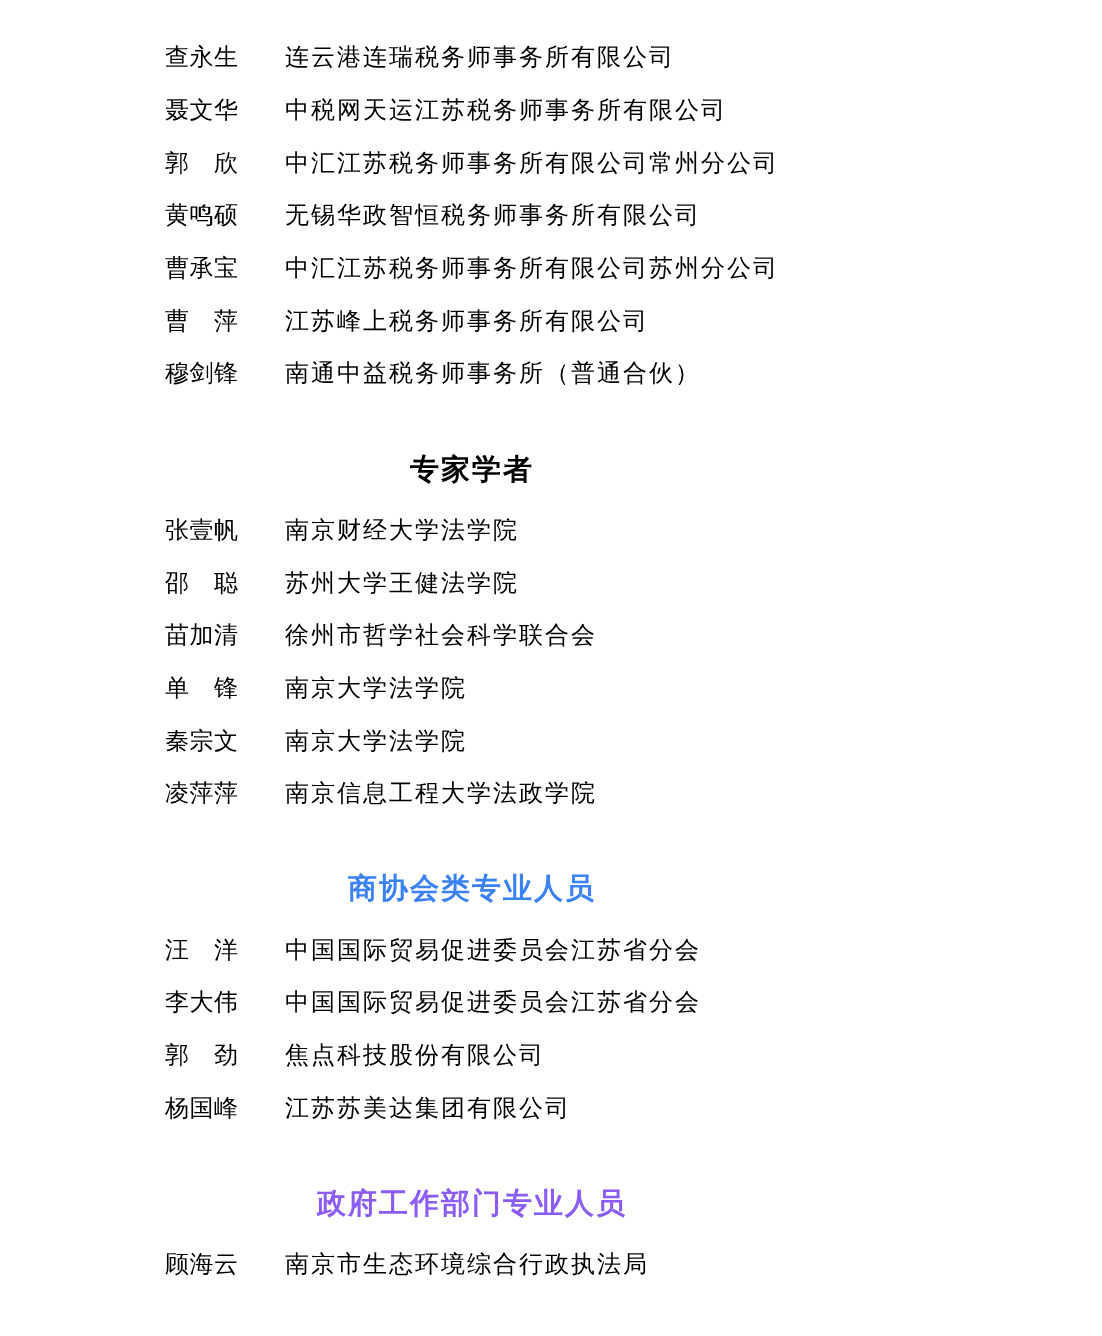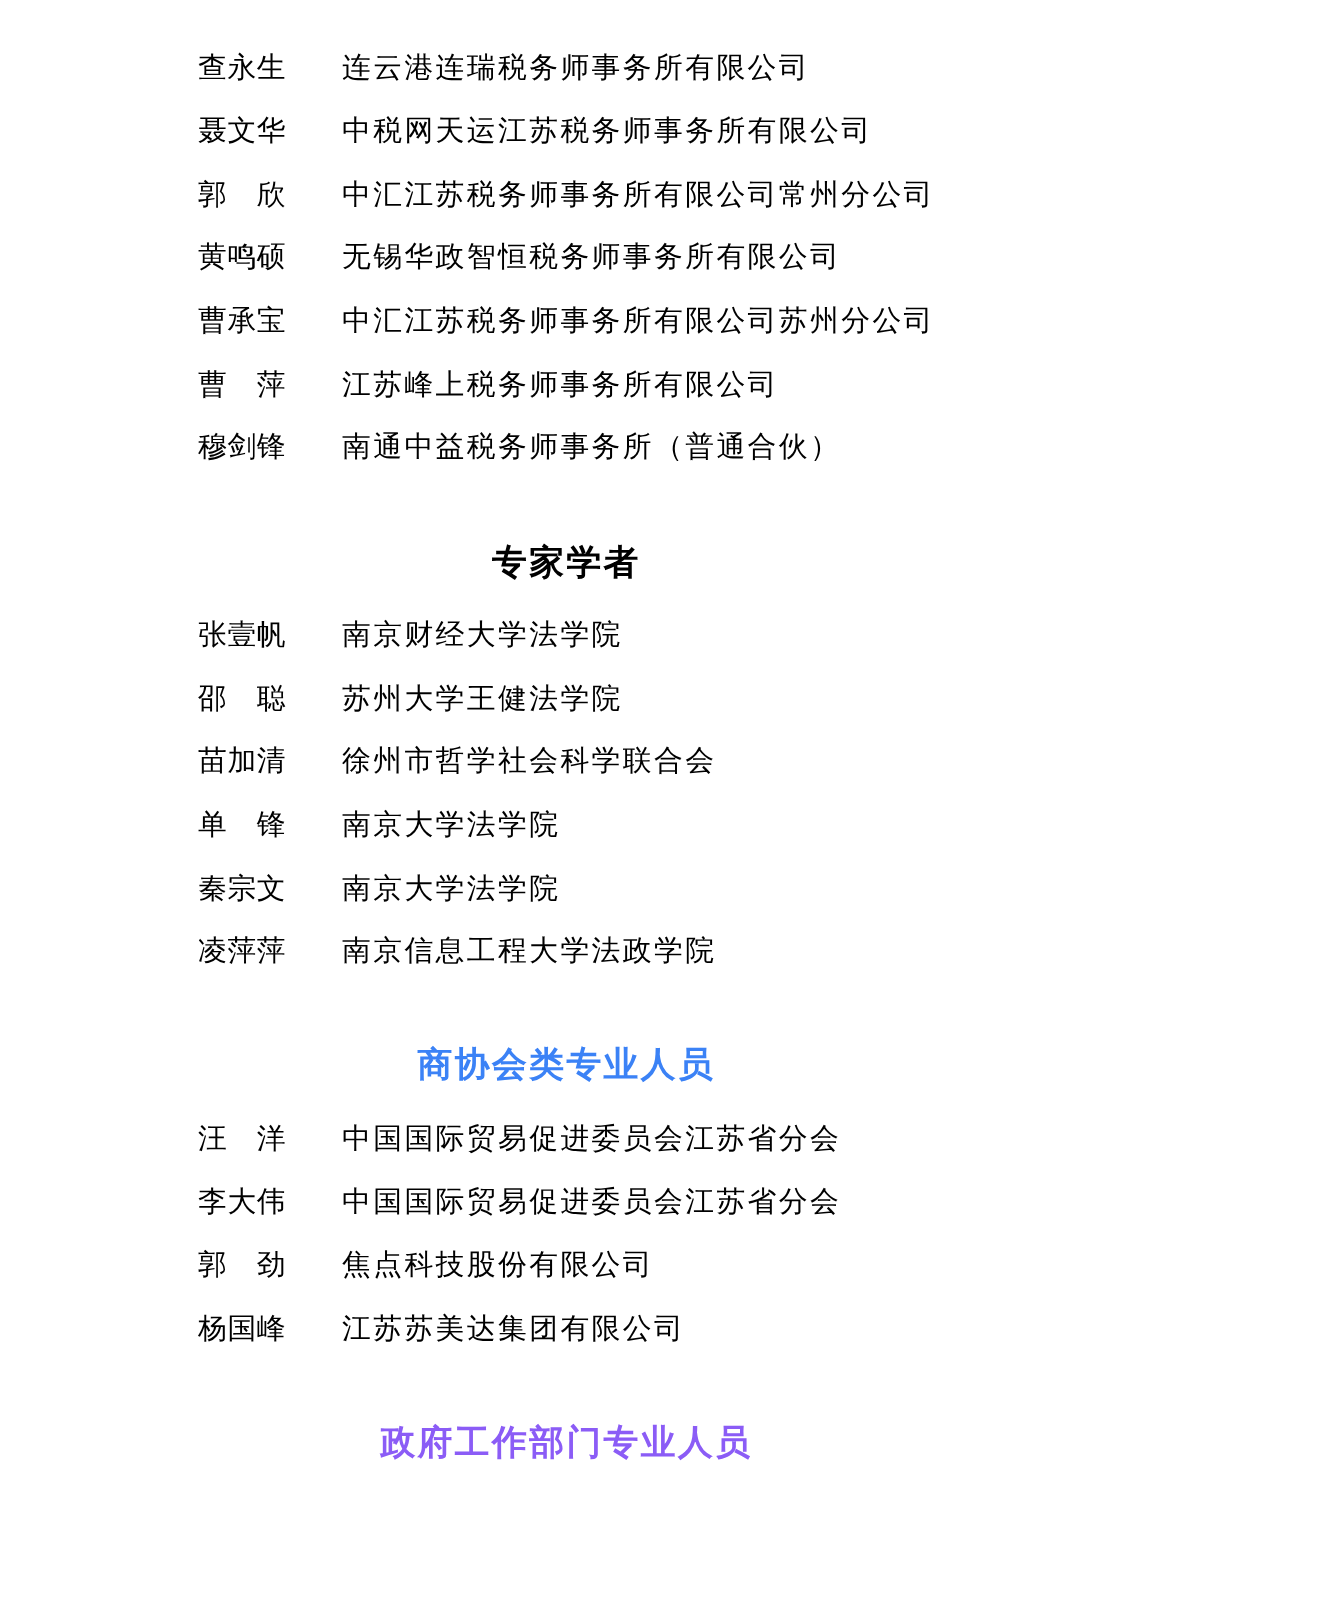--- a/index.html
+++ b/index.html
@@ -80,13 +80,16 @@
       <div class="row"><span class="name">凌萍萍</span><span class="org">南京信息工程大学法政学院</span></div>
     </div>
     <div class="section-heading" style="color: #3b82f6;">商协会类专业人员</div>
     <div class="row-group after-heading">
       <div class="row"><span class="name">汪　洋</span><span class="org">中国国际贸易促进委员会江苏省分会</span></div>
       <div class="row"><span class="name">李大伟</span><span class="org">中国国际贸易促进委员会江苏省分会</span></div>
       <div class="row"><span class="name">郭　劲</span><span class="org">焦点科技股份有限公司</span></div>
       <div class="row"><span class="name">杨国峰</span><span class="org">江苏苏美达集团有限公司</span></div>
     </div>
     <div class="section-heading" style="color: #8b5cf6;">政府工作部门专业人员</div>
+    <div class="row-group after-heading">
+      <div class="row"><span class="name">顾海云</span><span class="org">南京市生态环境综合行政执法局</span></div>
+    </div>
   </div>
 
 </body></html>

